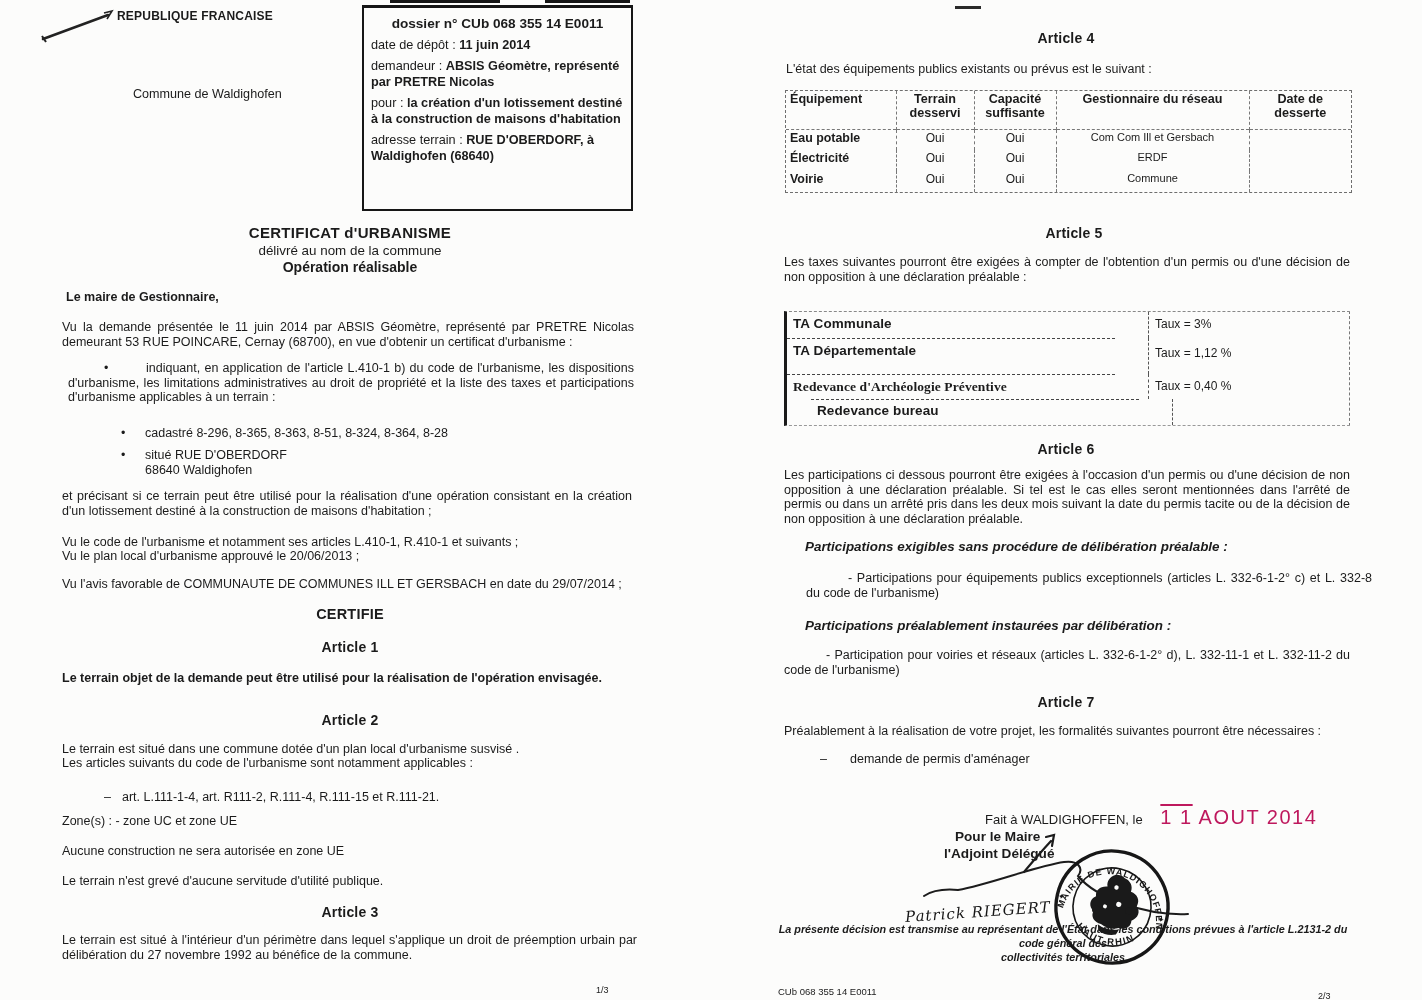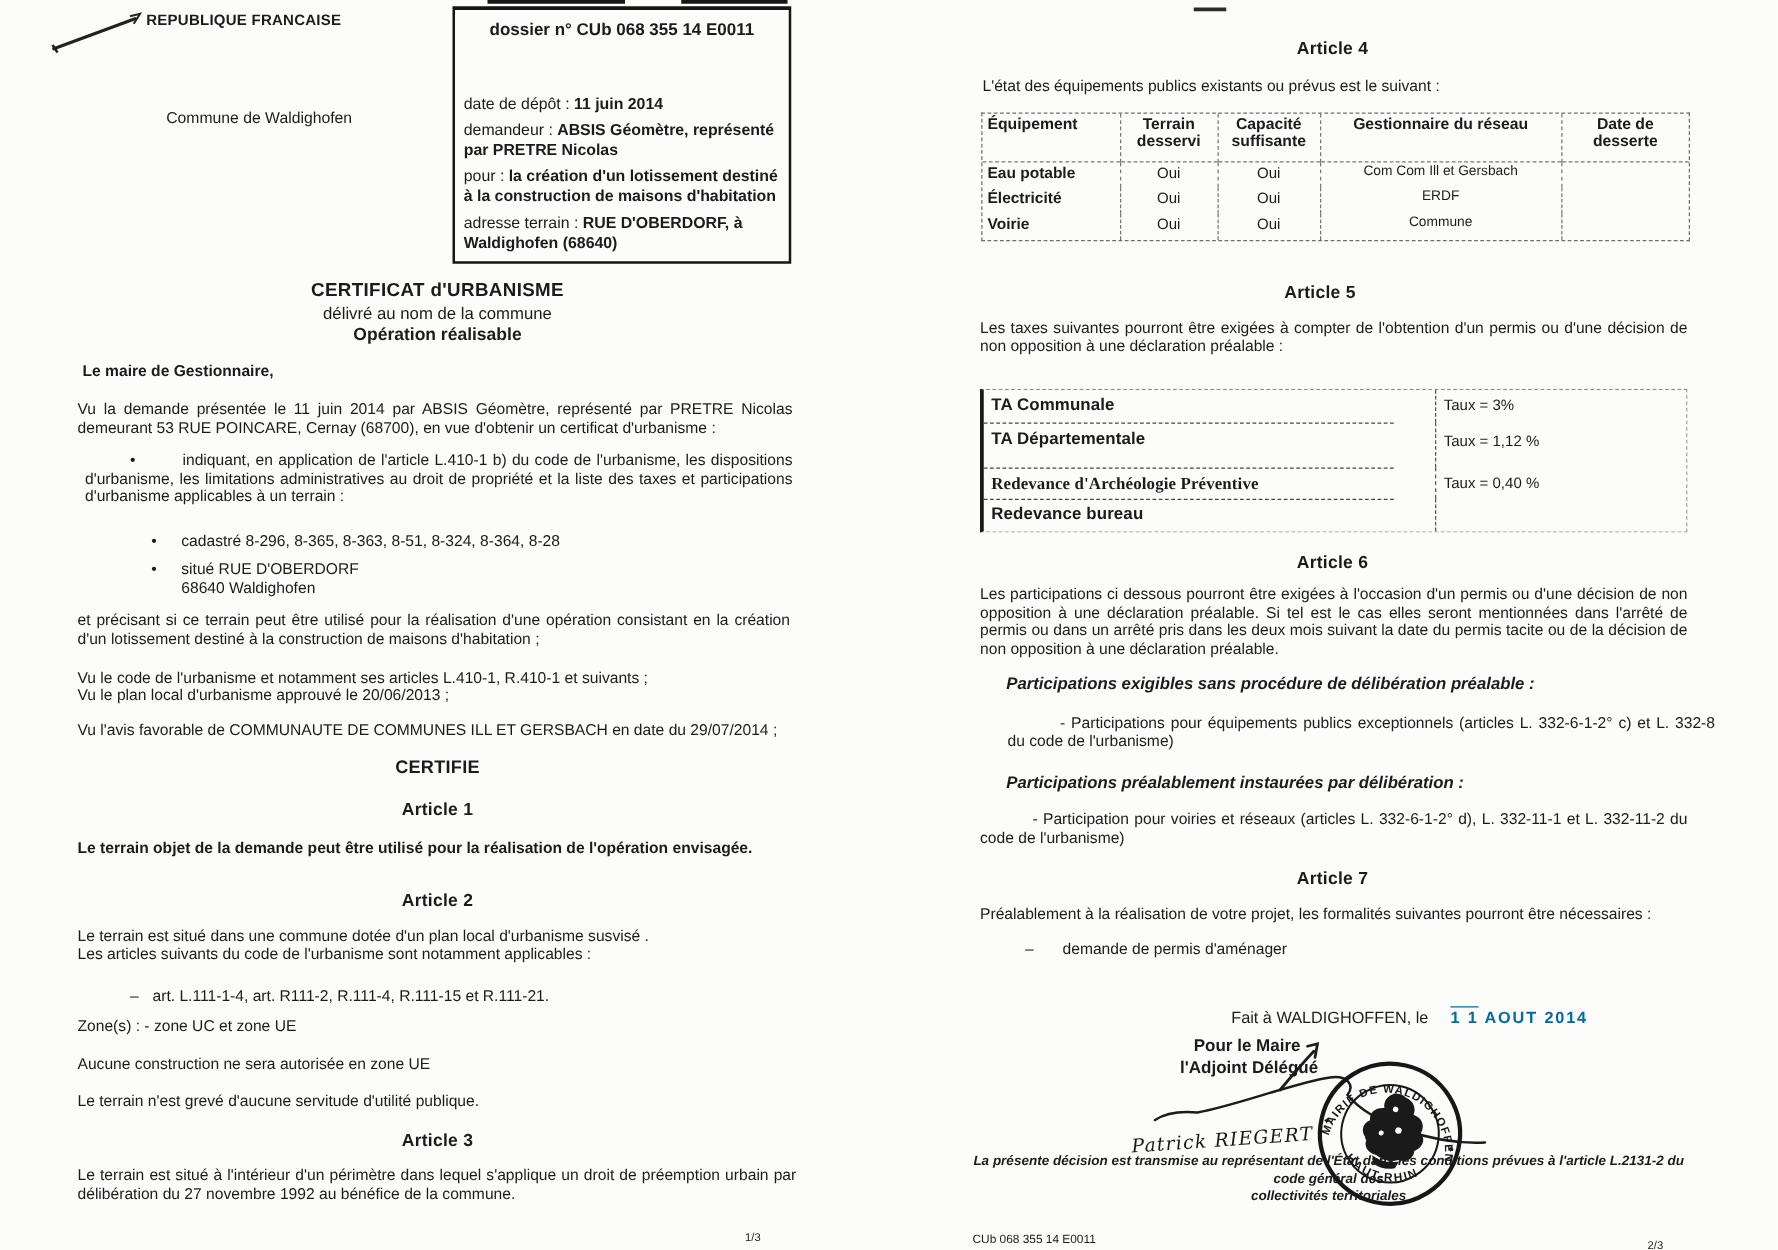--- a/index.html
+++ b/index.html
@@ -20,21 +20,21 @@
   .dash-t{border:1px dashed #6e6e6e;}
   table.eq{border-collapse:collapse; table-layout:fixed; width:565px;}
   table.eq td, table.eq th{
     border-left:1px dashed #777; font-size:12px; padding:1px 4px; vertical-align:top;
   }
   table.eq tr td:first-child, table.eq tr th:first-child{border-left:1px dashed #777;}
   .taxrow{display:flex;}
   .taxlab{width:322px; padding:4px 0 0 6px; font-size:13.5px; font-weight:700; letter-spacing:.1px;}
   .taxval{flex:1; border-left:1px dashed #555; padding:5px 0 0 6px; font-size:12px;margin-left:33px;}
   .hand{font-family:"DejaVu Serif", serif; font-style:italic;}
-  .stampdate{font-weight:700; font-size:13px; letter-spacing:1.5px; color:#0369a1;}
+  .stampdate{font-weight:400; font-size:20px; letter-spacing:1.5px; color:#be185d;}
 </style>
 </head>
 <body>
 
 <div class="sheet">
 
   <div class="abs" style="left:0;top:0;width:711px;height:1000px;">
 
     <svg class="abs" style="left:38px;top:6px;" width="84" height="40" viewBox="0 0 84 40">
       <path d="M5,33 L70,9" stroke="#222" stroke-width="2.6" fill="none" stroke-linecap="round"></path>
@@ -44,21 +44,21 @@
 
     <div class="abs t b" style="left:117px;top:9px;width:230px;font-size:12px;letter-spacing:.2px;">REPUBLIQUE FRANCAISE</div>
 
     <div class="abs t" style="left:133px;top:87px;width:200px;font-size:12.6px;">Commune de Waldighofen</div>
 
     <div class="abs" style="left:390px;top:0;width:110px;height:3px;background:#161616;"></div>
     <div class="abs" style="left:545px;top:0;width:85px;height:3px;background:#161616;"></div>
 
     <div class="abs box" style="left:362px;top:5px;width:267px;height:201px;">
       <div class="boxrow b c" style="padding-top:8px;font-size:13.6px;">dossier n° CUb 068 355 14 E0011</div>
-      <div class="boxrow" style="margin-top:38px;">
+      <div class="boxrow" style="">
         <span>date de dépôt : </span><span class="b">11 juin 2014</span>
       </div>
       <div class="boxrow">
         <span>demandeur : </span><span class="b">ABSIS Géomètre, représenté par PRETRE Nicolas</span>
       </div>
       <div class="boxrow">
         <span>pour : </span><span class="b">la création d'un lotissement destiné à la construction de maisons d'habitation</span>
       </div>
       <div class="boxrow">
         <span>adresse terrain : </span><span class="b">RUE D'OBERDORF, à Waldighofen (68640)</span>
@@ -151,37 +151,37 @@
           <td class="b" style="border-left:none;font-size:12.4px;">Voirie</td>
           <td style="text-align:center;">Oui</td>
           <td style="text-align:center;">Oui</td>
           <td style="text-align:center;font-size:11px;">Commune</td>
           <td></td>
         </tr>
       </tbody>
         </table>
     </div>
 
-    <div class="abs art" style="left:60px;top:225px;width:570px;">Article 5</div>
+    <div class="abs art" style="left:78px;top:225px;width:570px;">Article 5</div>
     <div class="abs t j" style="left:73px;top:255px;width:566px;">Les taxes suivantes pourront être exigées à compter de l'obtention d'un permis ou d'une décision de non opposition à une déclaration préalable :</div>
 
     <div class="abs" style="left:73px;top:311px;width:562px;border-left:3px solid #1a1a1a;border-top:1px dashed #888;border-bottom:1px dashed #999;border-right:1px dashed #777;">
       <div class="taxrow" style="height:26px;">
         <div class="taxlab">TA Communale</div>
         <div class="taxval">Taux = 3%</div>
       </div>
       <div class="taxrow" style="height:36px;">
         <div class="taxlab" style="border-top:1px dashed #444;">TA Départementale</div>
         <div class="taxval" style="padding-top:8px;">Taux =  1,12 %</div>
       </div>
       <div class="taxrow" style="height:25px;">
         <div class="taxlab" style="border-top:1px dashed #444;font-family:Liberation Serif, serif;">Redevance d'Archéologie Préventive</div>
         <div class="taxval">Taux =  0,40 %</div>
       </div>
-      <div class="taxrow" style="height:26px;">
+      <div class="taxrow" style="height:26px;padding-left:24px;">
         <div class="taxlab" style="border-top:1px dashed #444;padding-top:3px;">Redevance bureau</div>
         <div class="taxval"></div>
       </div>
     </div>
 
     <div class="abs art" style="left:70px;top:441px;width:570px;">Article 6</div>
     <div class="abs t j" style="left:73px;top:468px;width:566px;">Les participations ci dessous pourront être exigées à l'occasion d'un permis ou d'une décision de non opposition à une déclaration préalable. Si tel est le cas elles seront mentionnées dans l'arrêté de permis ou dans un arrêté pris dans les deux mois suivant la date du permis tacite ou de la décision de non opposition à une déclaration préalable.</div>
 
     <div class="abs b i" style="left:94px;top:539px;width:540px;font-size:13.4px;">Participations exigibles sans procédure de délibération préalable :</div>
     <div class="abs t j" style="left:73px;top:571px;width:566px;text-indent:42px;margin-left:22px;">- Participations pour équipements publics exceptionnels (articles L. 332-6-1-2° c) et L. 332-8 du code de l'urbanisme)</div>

